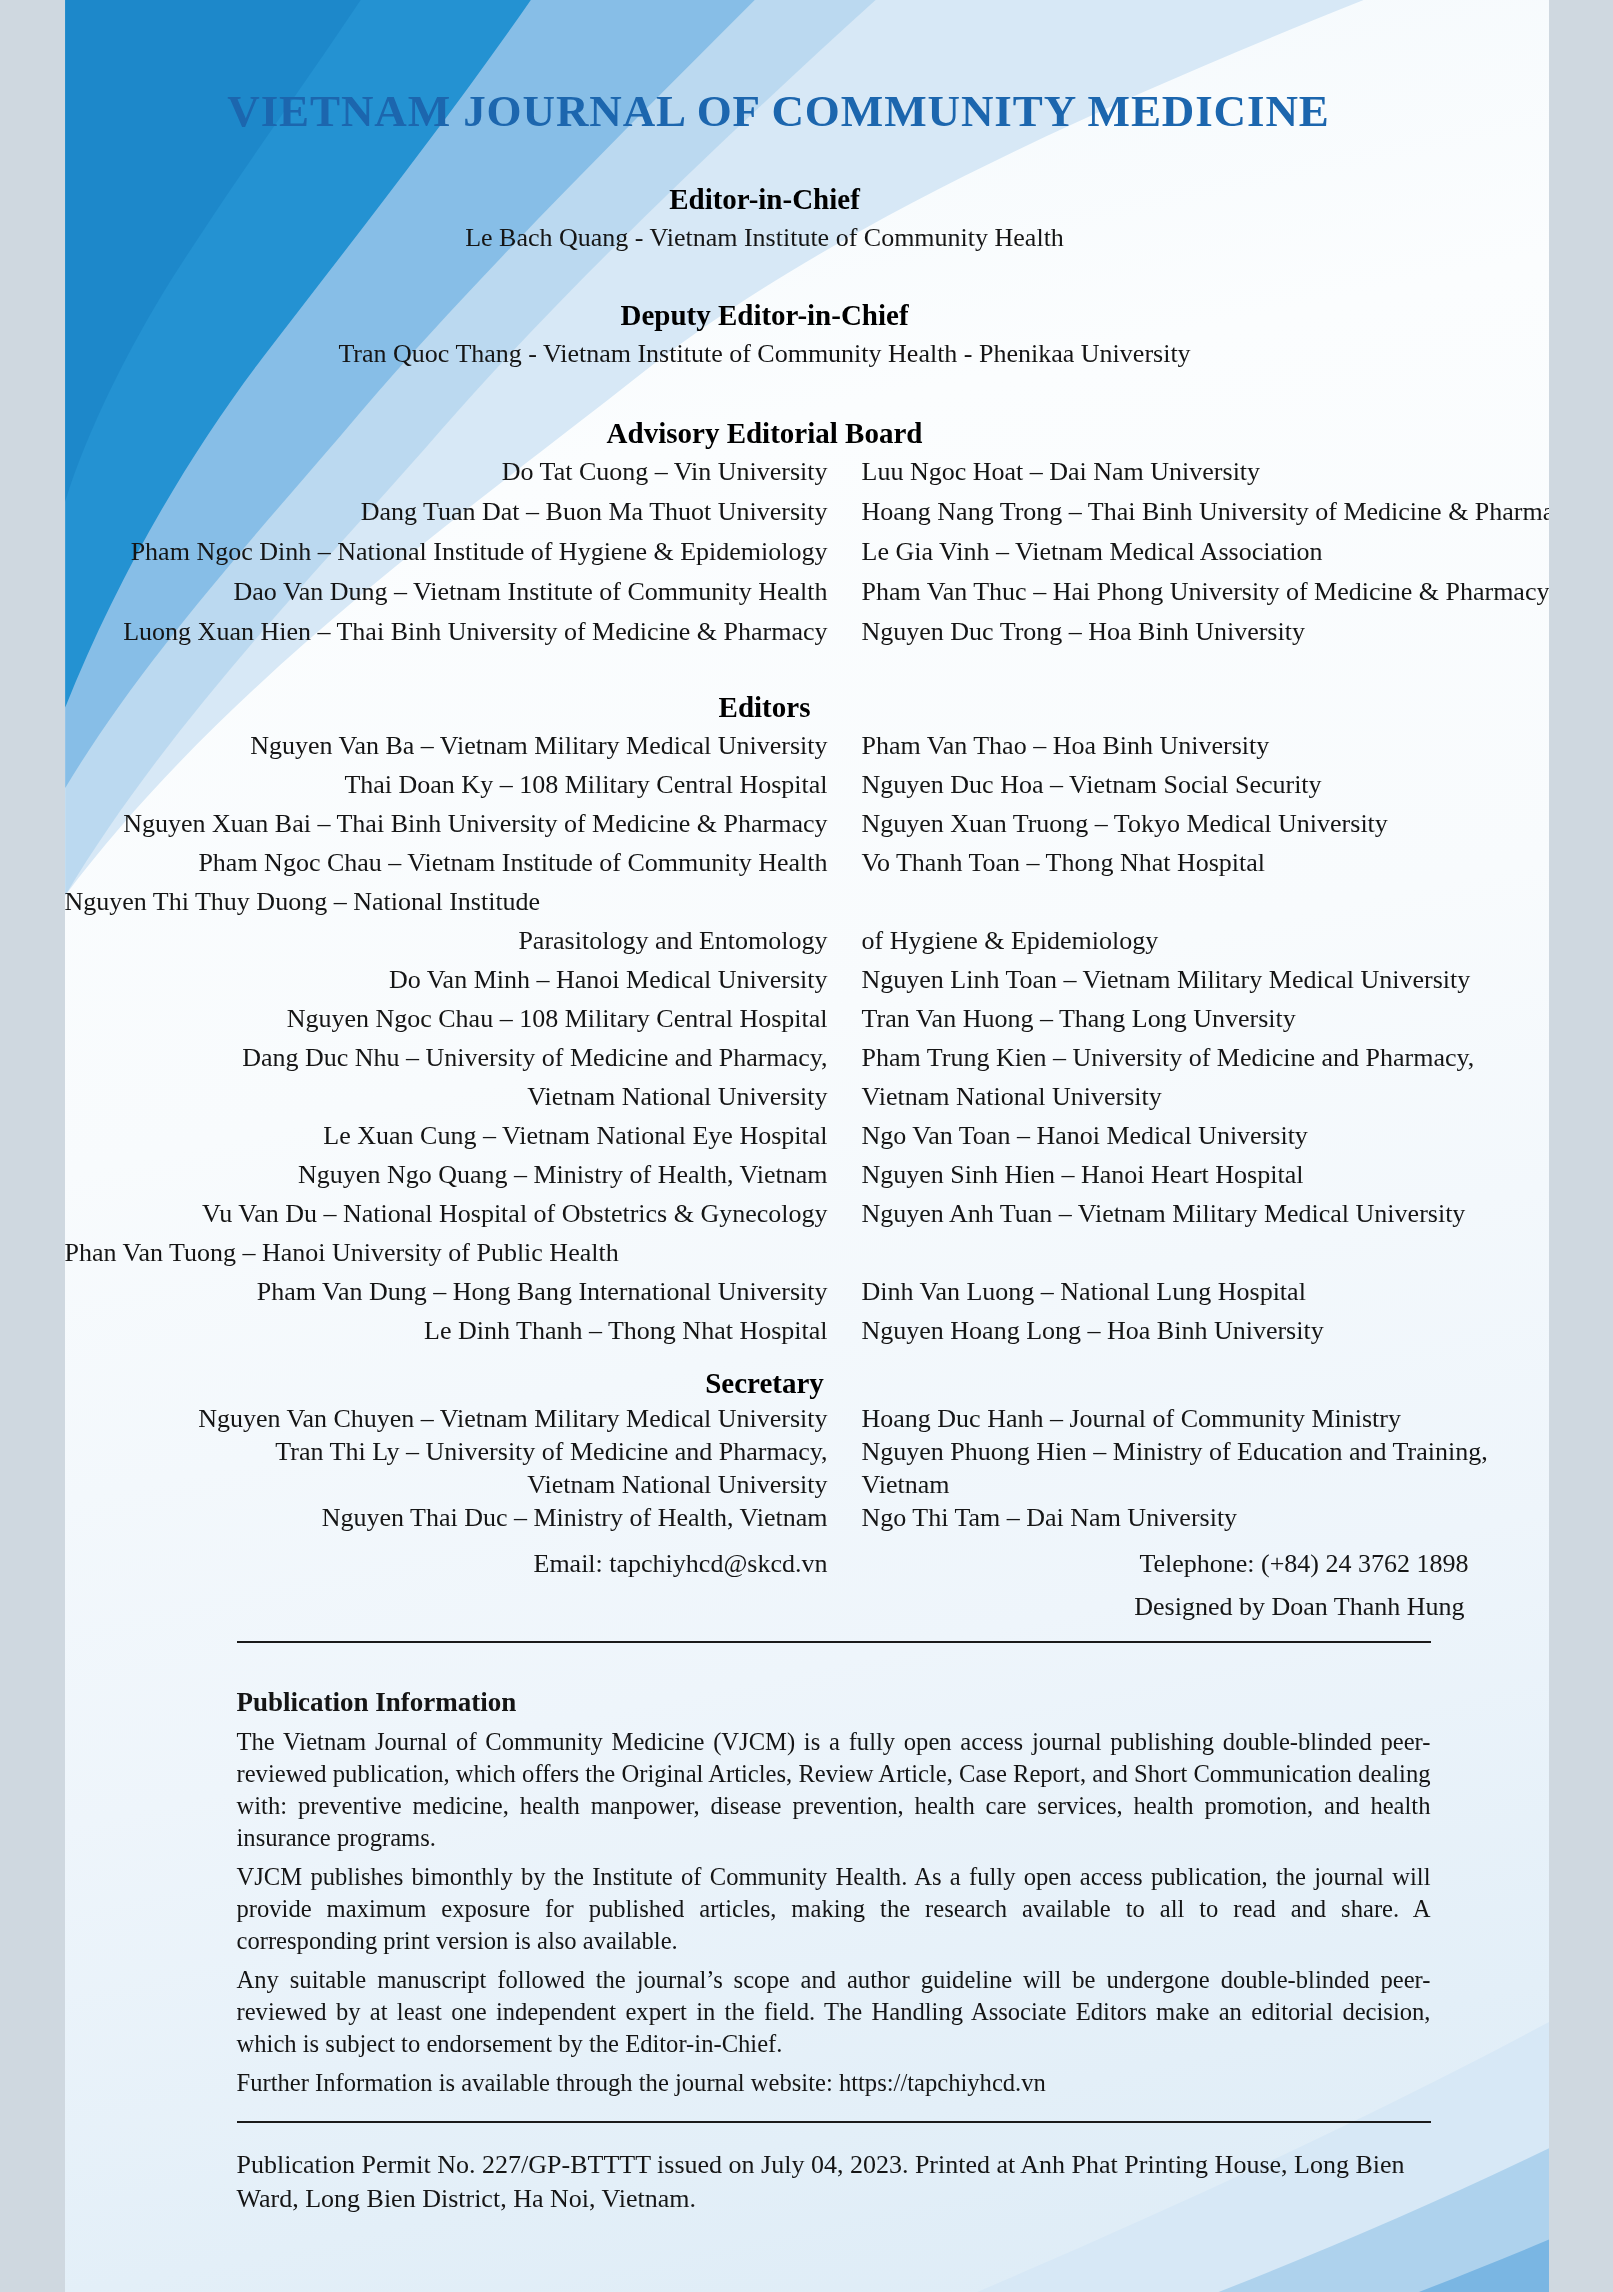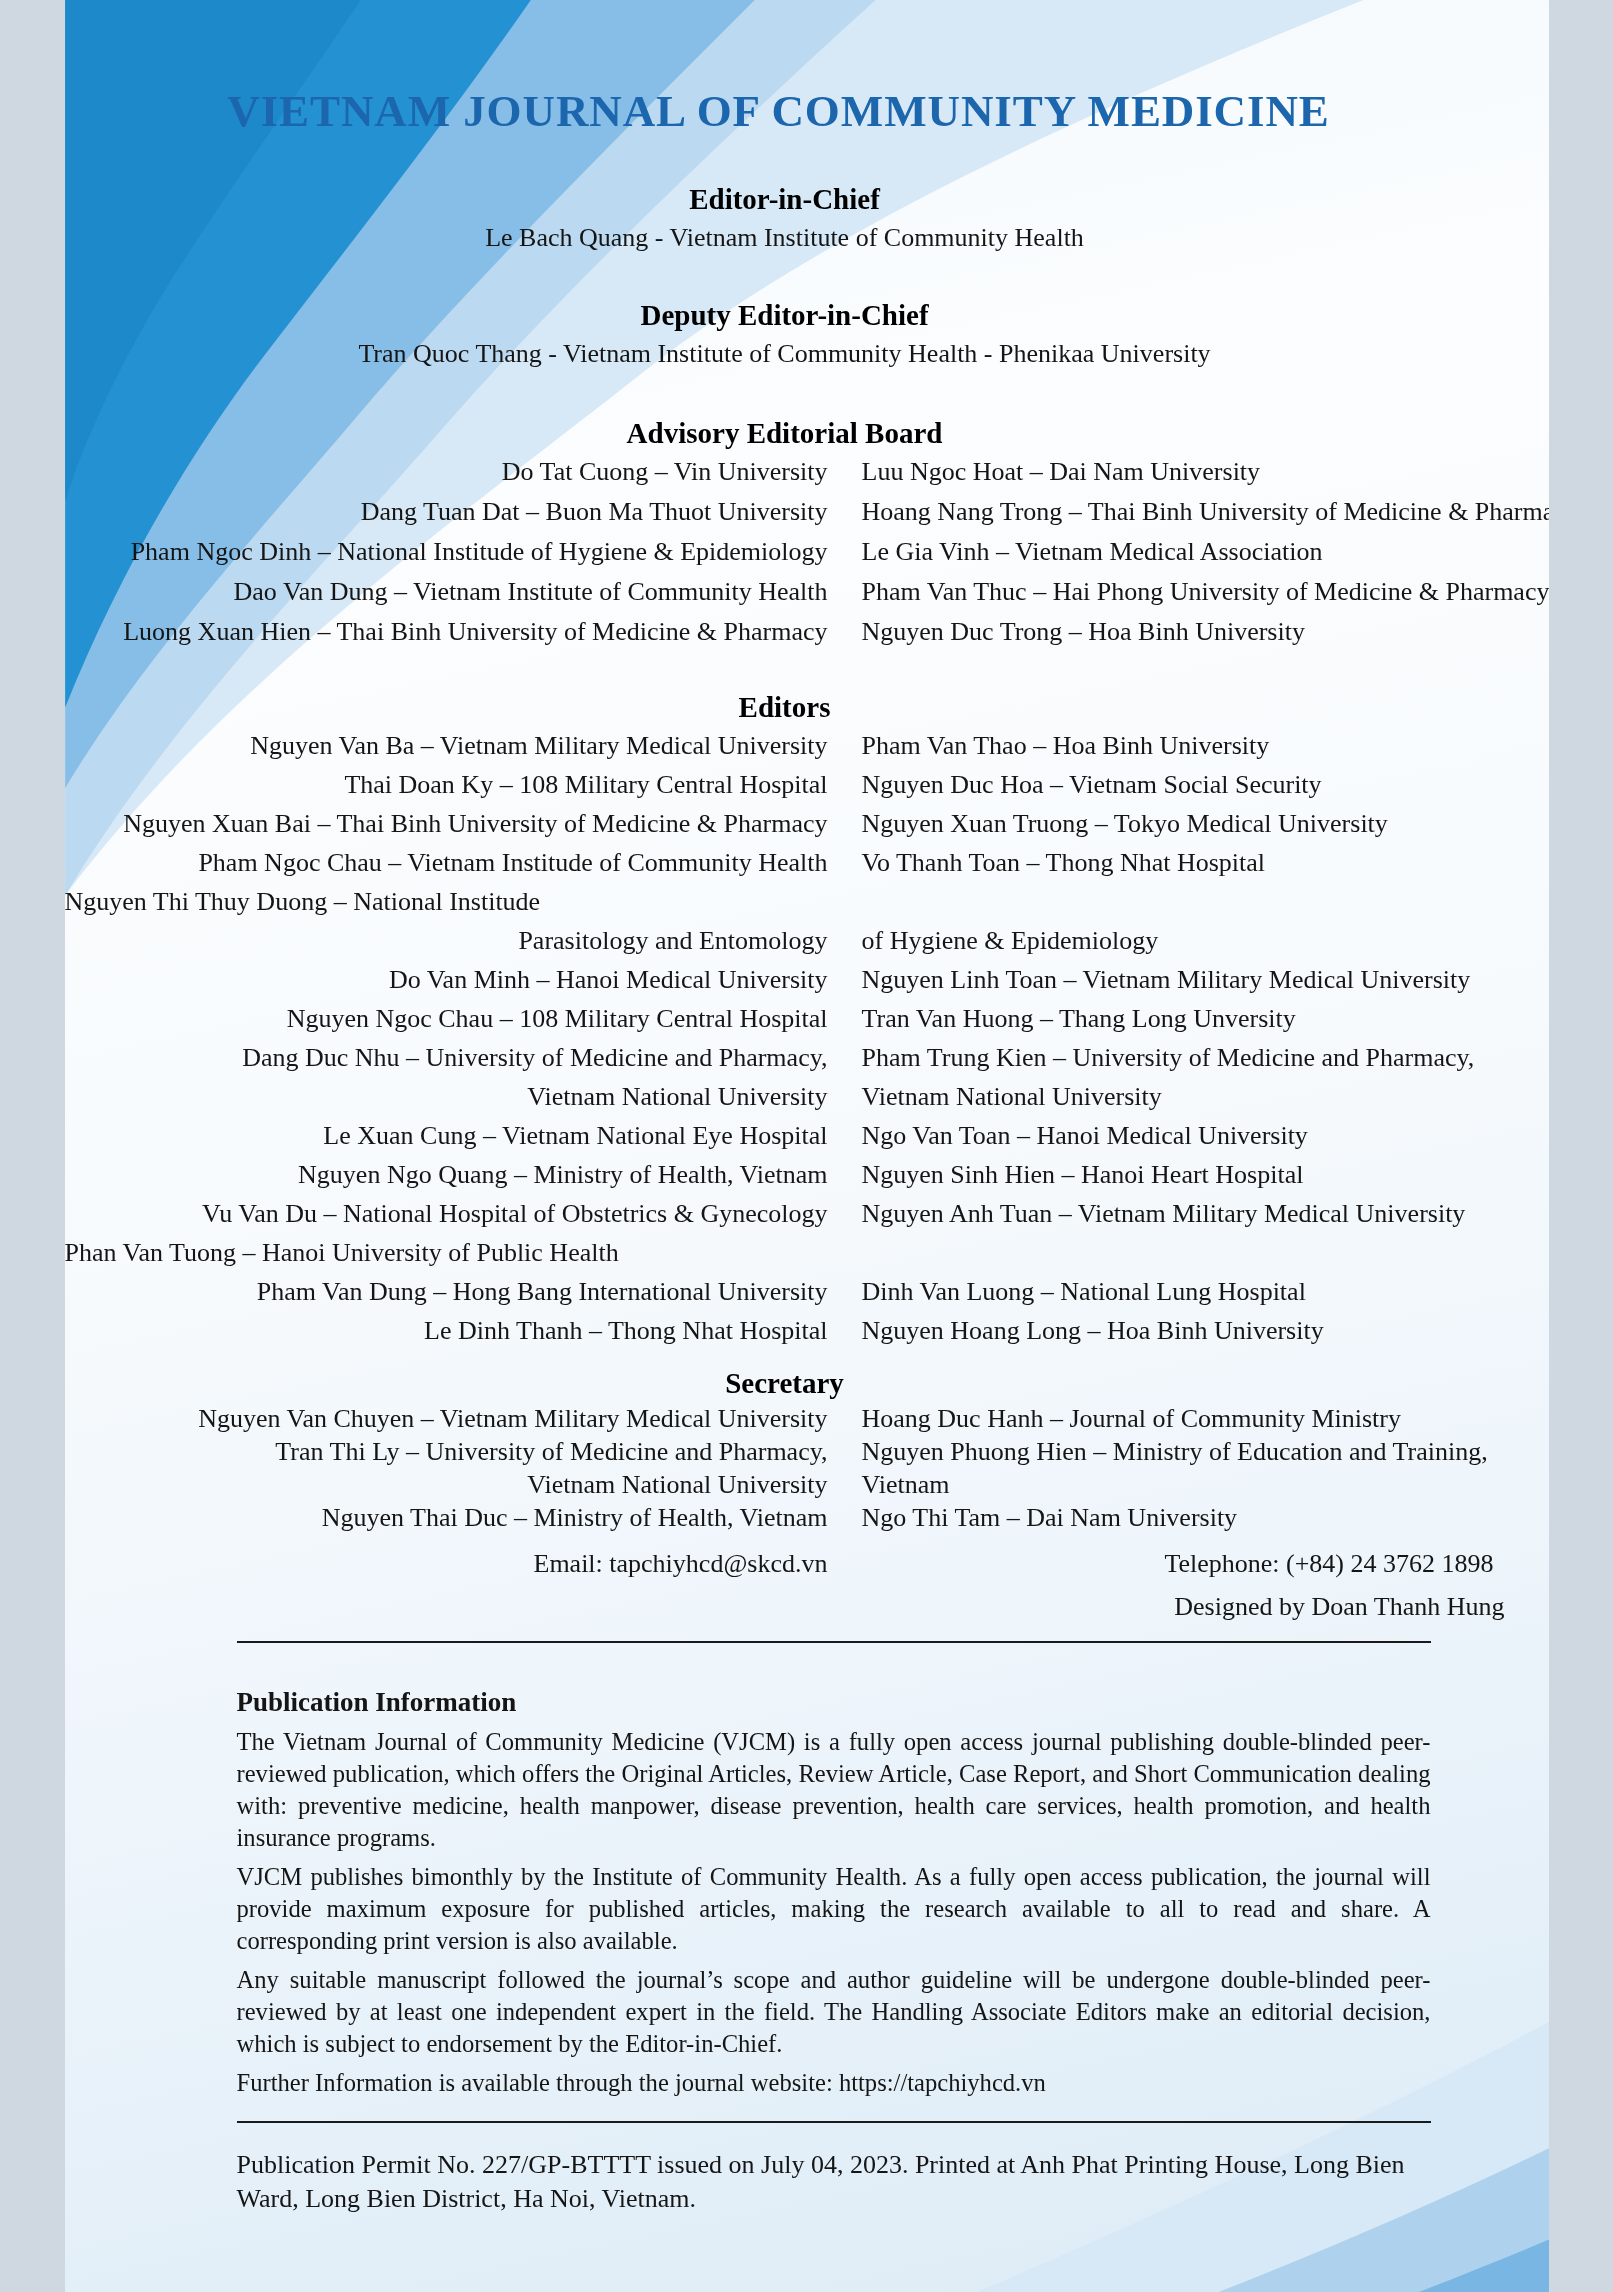--- a/index.html
+++ b/index.html
@@ -17,28 +17,28 @@
   .sw-bot{bottom:0;right:0;}
   .content{position:absolute;inset:0;z-index:2;}
   
   .journal-title{
     margin:82px 56px 0 0;
     text-align:center;
     font-size:45px;line-height:59px;
     font-weight:bold;letter-spacing:0.9px;
     color:#1c66ae;
   }
-  .centered{padding-right:44px;text-align:center;}
+  .centered{padding-right:84px;text-align:center;}
   .sec-head{margin-top:39px;font-size:29px;line-height:38px;font-weight:bold;color:#000;}
   .sec-head.adv{margin-top:41px;}
   .sec-head.eds{margin-top:36px;}
   .sec-head.sec{margin-top:14.3px;}
   .role-name{font-size:26px;line-height:39px;}
   
-  .list{padding-right:55px;}
+  .list{padding-right:80px;}
   .cols{display:grid;grid-template-columns:763px 1fr;column-gap:34px;}
   .cell{font-size:26px;white-space:nowrap;}
   .cell.l{text-align:right;}
   .cell.r{text-align:left;}
   .advisory .cell{line-height:40px;}
   .editors .cell{line-height:39px;}
   .secretary .cell{line-height:33px;}
   .contact{margin-top:12.5px;}
   .contact .cell{line-height:33px;text-align:right;}
   .designer{margin-top:10.7px;font-size:26px;line-height:33px;text-align:right;}

